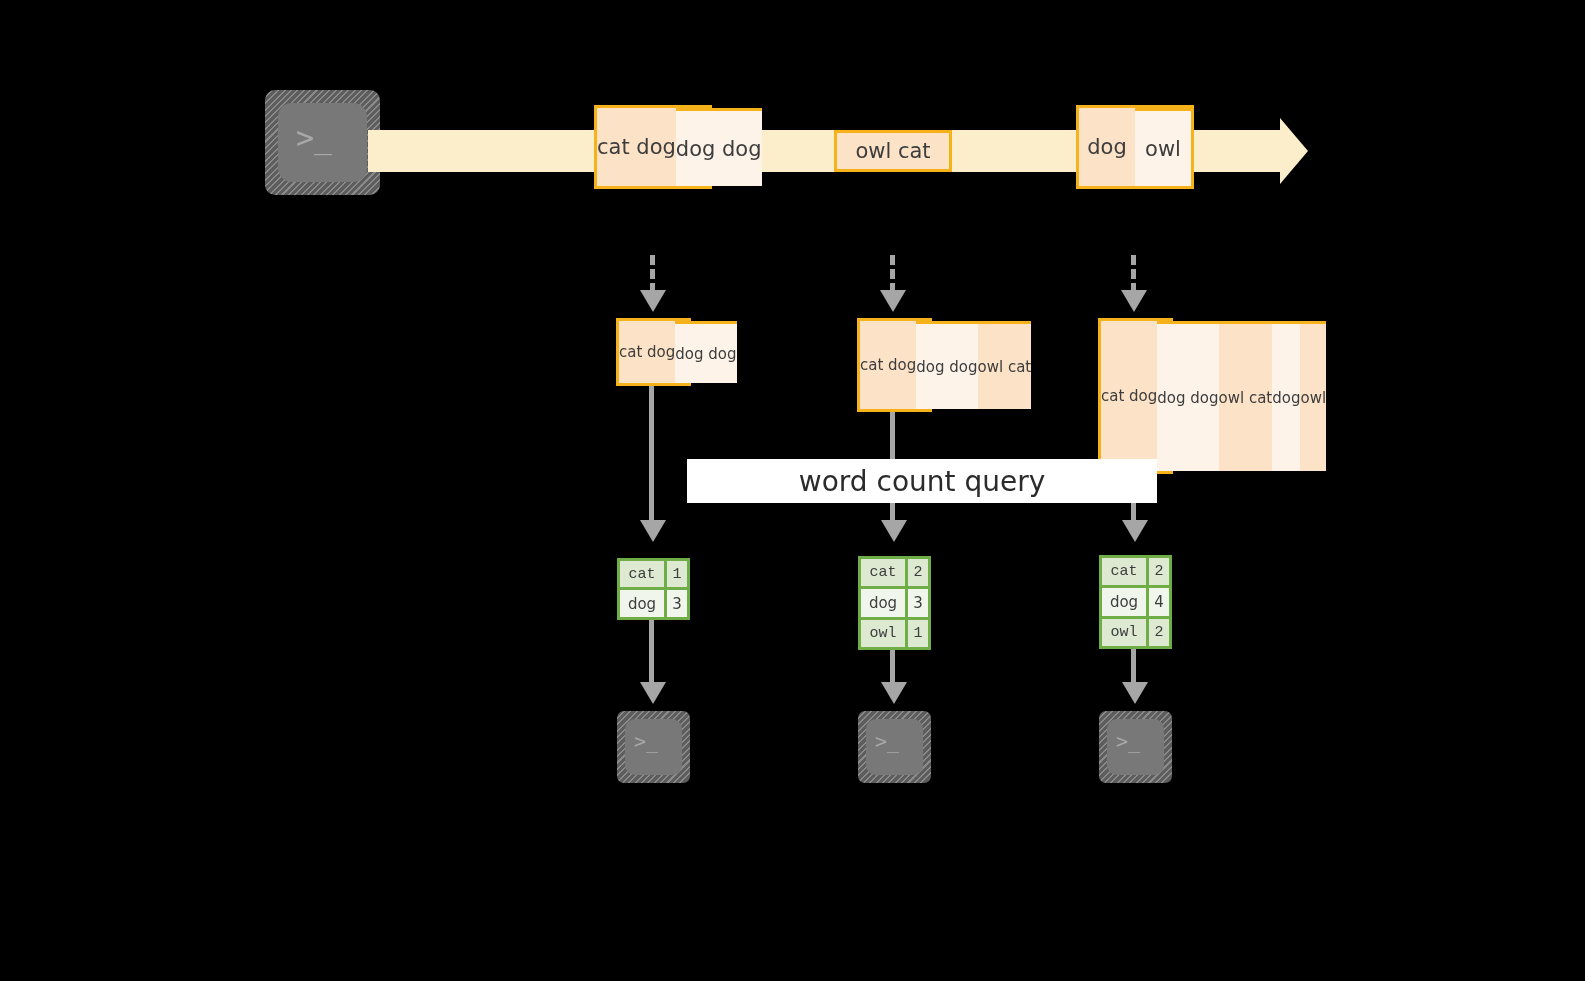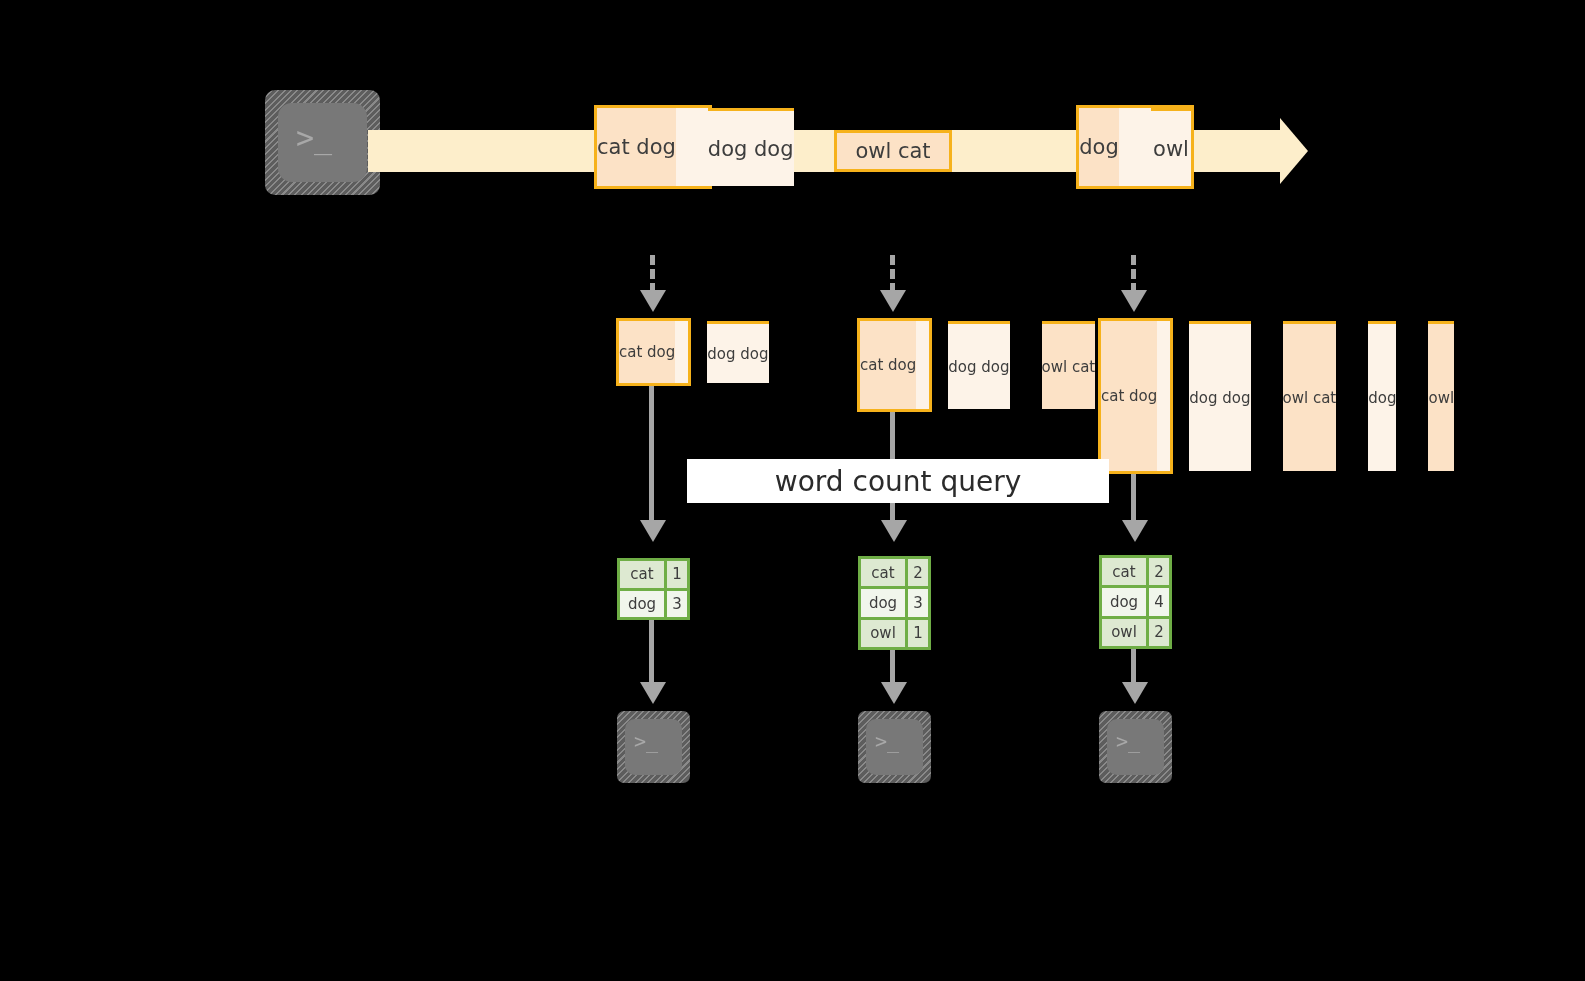--- a/index.html
+++ b/index.html
@@ -66,21 +66,21 @@
   .recgroup .cell {
     box-sizing: border-box;
     display: flex;
     align-items: center;
     justify-content: center;
     color: #3d3d3d;
     white-space: nowrap;
     background: #fdf3e8;
   }
   .recgroup .cell.dark { background: #fce2c6; }
-  .recgroup .cell + .cell { border-top: 3px solid #f6b21b; margin-left: 32px; }
+  .recgroup .cell + .cell { border-top: 3px solid #f6b21b; }
 
   
   .restable {
     position: absolute;
     box-sizing: border-box;
     border: 3px solid #6fae46;
     display: flex;
     flex-direction: column;
     background: #eef4e7;
   }
@@ -93,21 +93,21 @@
   .restable .k, .restable .v {
     box-sizing: border-box;
     display: flex;
     align-items: center;
     justify-content: center;
     color: #3d3d3d;
     white-space: nowrap;
   }
   .restable .k { flex: 0 0 auto; }
   .restable .v { flex: 1 1 auto; border-left: 3px solid #6fae46; }
-  .restable .row.dark .k, .restable .row.dark .v { background: #dde9d1; }
+  .restable .row.dark .k, .restable .row.dark .v { background: #dde9d1; font-family: Liberation Mono, monospace; }
   .restable .row.light .k, .restable .row.light .v { background: #f1f6ec; }
 
   
   .conn-line {
     position: absolute;
     background: #a6a6a6;
   }
   .conn-dashed {
     position: absolute;
     width: 0;
@@ -257,15 +257,15 @@
 
   <div class="conn-line" style="left:1131px; top:649px; width:5px; height:37px;"></div>
   <div class="conn-head" style="left:1122px; top:682px; border-width:22px 13px 0 13px;"></div>
 
   <div class="term" style="left:1099px; top:711px; width:73px; height:72px;">
     <div class="hatch" style="border-radius:7px;"></div>
     <div class="inner" style="left:8px; top:8px; right:8px; bottom:8px; border-radius:10px;"></div>
     <div class="prompt" style="left:17px; top:20px; font-size:20px;">&gt;_</div>
   </div>
 
-  <div class="qlabel" style="left:687px; top:459px; width:422px; height:44px; font-size:28px;">word count query</div>
+  <div class="qlabel" style="left:687px; top:459px; width:470px; height:44px; font-size:28px;">word count query</div>
 
 </div>
 
 </body></html>

